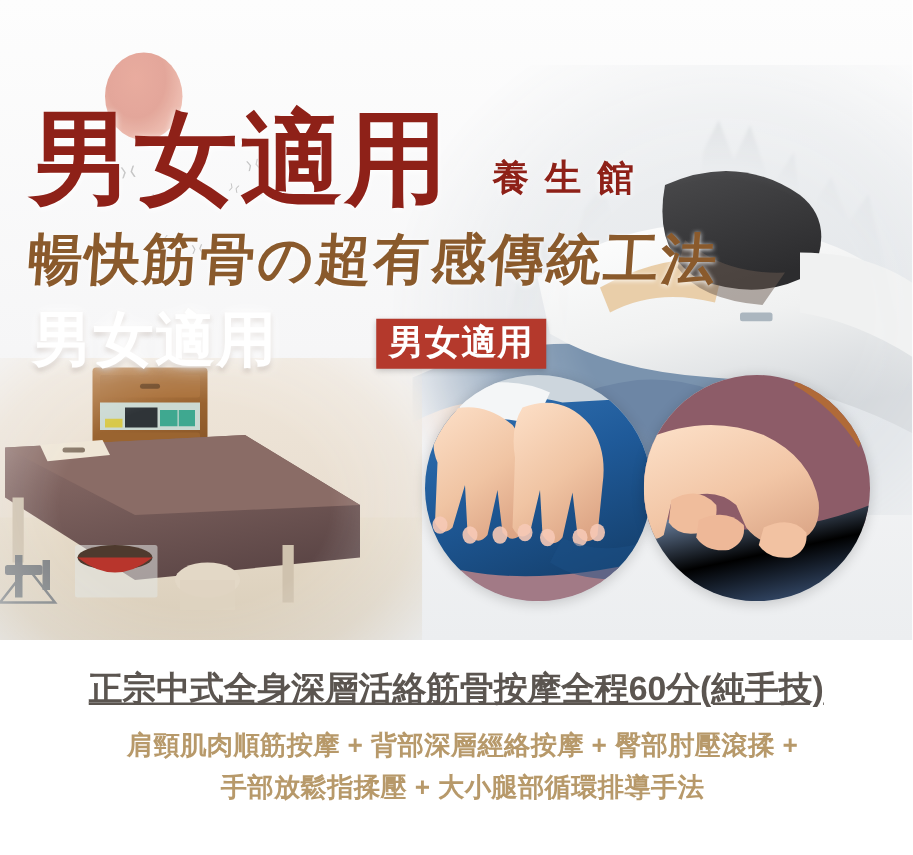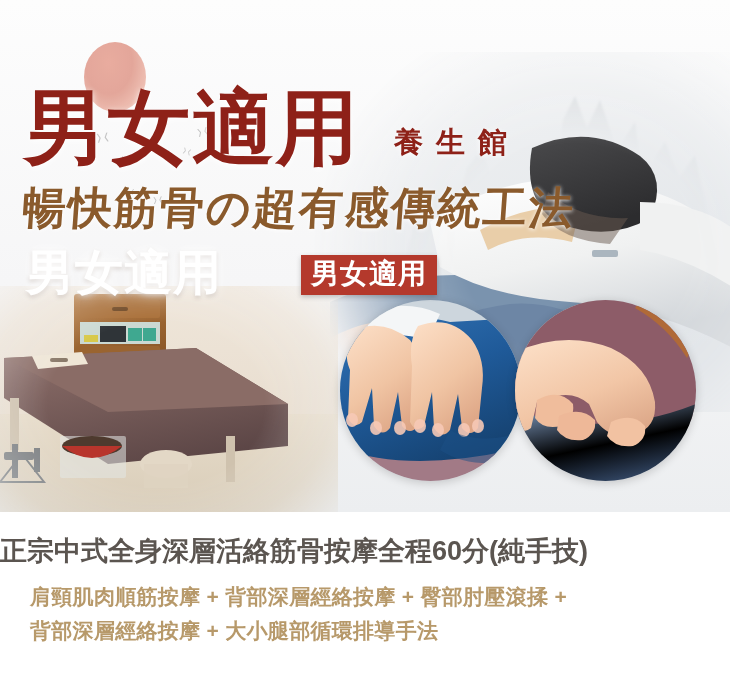--- a/index.html
+++ b/index.html
@@ -115,29 +115,32 @@
     box-shadow:0 2px 5px rgba(0,0,0,.22);
   }
 
   
   #copy{
     position:absolute;left:0;top:512px;width:730px;height:172px;
     background:#ffffff;
   }
   #copy-headline{
     position:absolute;left:0;top:24px;width:730px;
+    text-align:center;
     font-size:27px;line-height:1.15;font-weight:700;
     color:#5b5550;
     letter-spacing:0px;
+    text-decoration:underline;
   }
   #copy-lines{
     position:absolute;left:30px;top:68px;width:680px;
     font-size:21px;line-height:1.62;font-weight:700;
     color:#b7996a;
     letter-spacing:.3px;
+    text-align:center;
   }
   #copy-lines div{white-space:nowrap;}
 </style>
 </head>
 <body>
 
 <div id="page">
 
   <div id="hero">
 
@@ -356,17 +359,17 @@
       <div class="tc-line2">暢快筋骨の超有感傳統工法</div>
       <div class="tc-line3">男女適用</div>
       <div id="badge">男女適用</div>
     </div>
   </div>
 
   <div id="copy">
     <div id="copy-headline">正宗中式全身深層活絡筋骨按摩全程60分(純手技)</div>
     <div id="copy-lines">
       <div>肩頸肌肉順筋按摩 + 背部深層經絡按摩 + 臀部肘壓滾揉 +</div>
-      <div>背部深層經絡按摩 + 大小腿部循環排導手法</div>
+      <div>手部放鬆指揉壓 + 大小腿部循環排導手法</div>
     </div>
   </div>
 
 </div>
 
 </body></html>

